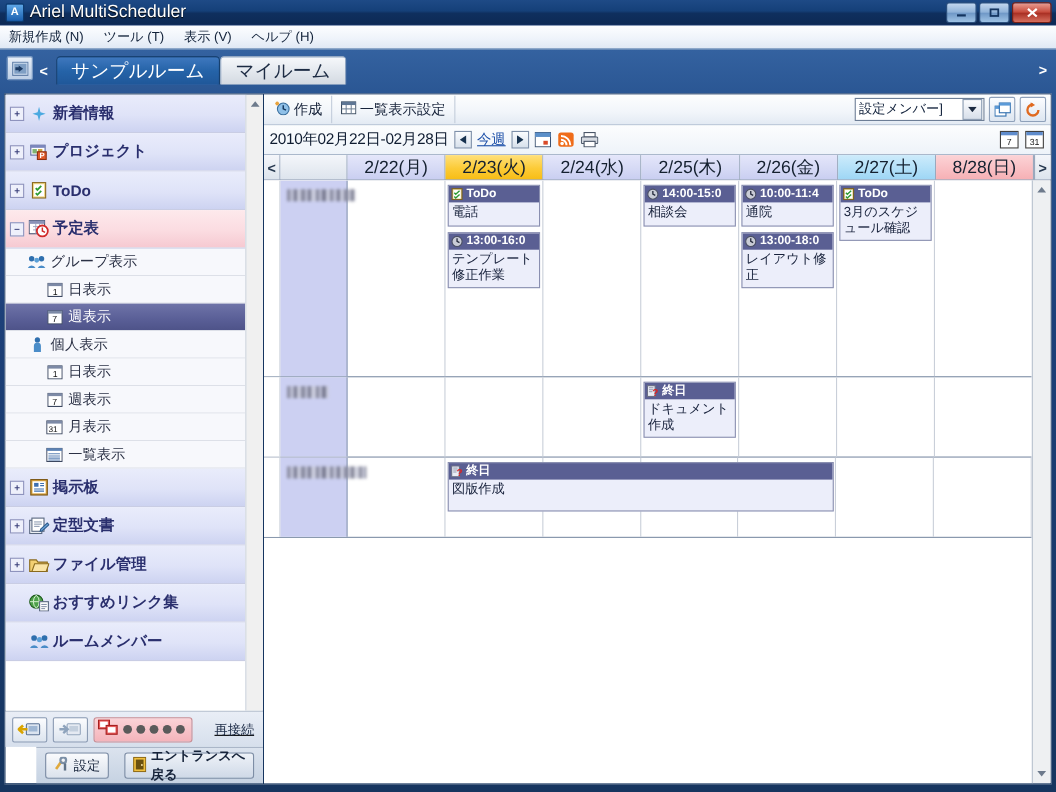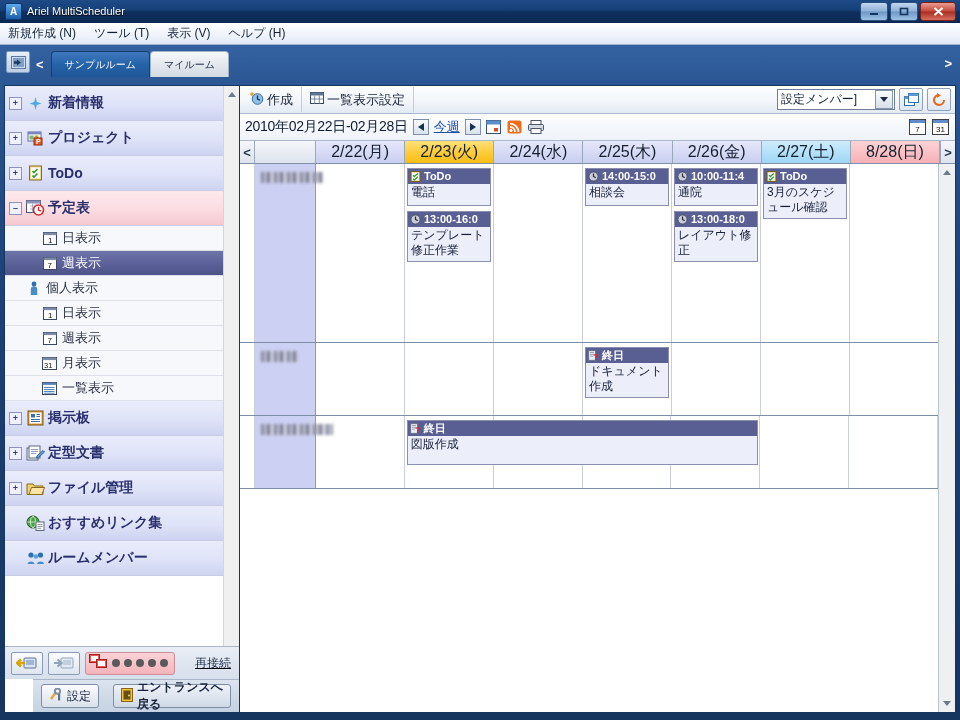--- a/index.html
+++ b/index.html
@@ -24,21 +24,21 @@
     border-bottom:1px solid #0c2450;
   }
   .app-icon{
     width:15px;height:15px;border-radius:2px;
     background:linear-gradient(180deg,#5fa8e8,#1a5fae);
     border:1px solid #0c3b70;
     color:#fff;font-size:10px;font-weight:bold;
     display:flex;align-items:center;justify-content:center;
     margin-right:5px;flex:none;
   }
-  .title-text{color:#fff;font-size:11px;text-shadow:0 1px 1px #000;}
+  .title-text{color:#fff;font-size:16px;text-shadow:0 1px 1px #000;}
   .win-btns{position:absolute;right:4px;top:2px;display:flex;gap:2px;}
   .win-btn{
     width:26px;height:17px;border-radius:3px;
     border:1px solid #2b4f7d;
     background:linear-gradient(180deg,#c3d7ef 0%,#8fb2d8 48%,#6e97c6 52%,#9ec2e4 100%);
     display:flex;align-items:center;justify-content:center;
     font-size:10px;color:#13345f;font-weight:bold;
   }
   .win-btn.close{
     width:34px;
@@ -63,21 +63,21 @@
     border:1px solid #7d9cc4;border-radius:2px;
     background:linear-gradient(180deg,#e8eff8,#bdcfe6);
     display:flex;align-items:center;justify-content:center;flex:none;
   }
   .tb-icon svg{display:block;}
   .tb-lt{color:#fff;font-weight:bold;font-size:13px;margin:0 7px 5px 6px;}
   .tb-gt{color:#fff;font-weight:bold;font-size:13px;position:absolute;right:8px;bottom:6px;}
   .tab{
     height:25px;line-height:25px;padding:0 13px;margin-bottom:0;
     border:1px solid #5b80ad;border-bottom:none;
-    border-radius:4px 4px 0 0;font-size:10px;
+    border-radius:4px 4px 0 0;font-size:17px;
   }
   .tab.active{
     background:linear-gradient(180deg,#3f78bf 0%,#2563a8 50%,#1f5799 100%);
     color:#fff;border-color:#16406f;
   }
   .tab.inactive{
     background:linear-gradient(180deg,#f6f8fb 0%,#e2e7ed 55%,#d3d9e1 100%);
     color:#1c2b43;border-color:#9fb1c7;
   }
   
@@ -391,20 +391,32 @@
               <div class="nav-ico">
                 <svg width="19" height="16" viewBox="0 0 19 16">
                   <rect x="0.5" y="0.5" width="14" height="12" fill="#fff" stroke="#4a5472"></rect>
                   <rect x="0.5" y="0.5" width="14" height="3" fill="#8b93b8"></rect>
                   <path d="M4 6 L13 6 M4 9 L13 9 M6.5 3.5 L6.5 12.5 M10 3.5 L10 12.5" stroke="#9aa2bd" stroke-width="0.8"></path>
                   <circle cx="12.5" cy="10" r="5" fill="#fff" stroke="#d02a2a" stroke-width="1.6"></circle>
                   <path d="M12.5 6.8 L12.5 10 L15 11.2" stroke="#d02a2a" stroke-width="1.3" fill="none"></path>
                 </svg>
               </div>
               <div>予定表</div>
+            </div>
+            <div class="sub-item lvl1">
+              <div class="sub-ico">
+                <svg width="18" height="14" viewBox="0 0 18 14">
+                  <circle cx="4" cy="4" r="2.6" fill="#2f6fae"></circle>
+                  <path d="M0.3 13 A4 4 0 0 1 7.7 13 Z" fill="#4a8cc8"></path>
+                  <circle cx="13.5" cy="4" r="2.6" fill="#2f6fae"></circle>
+                  <path d="M9.8 13 A4 4 0 0 1 17.2 13 Z" fill="#4a8cc8"></path>
+                  <circle cx="8.9" cy="5.5" r="2.3" fill="#5ba0d8"></circle>
+                </svg>
+              </div>
+              <div>グループ表示</div>
             </div>
             <div class="sub-item lvl2">
               <div class="sub-ico">
                 <svg width="14" height="13" viewBox="0 0 14 13">
                   <rect x="0.5" y="0.5" width="13" height="12" fill="#fff" stroke="#3b4760"></rect>
                   <rect x="0.5" y="0.5" width="13" height="2.6" fill="#7d8aa6"></rect>
                   <text x="5" y="11" font-size="8" font-family="sans-serif" fill="#111">1</text>
                 </svg>
               </div>
               <div>日表示</div>

